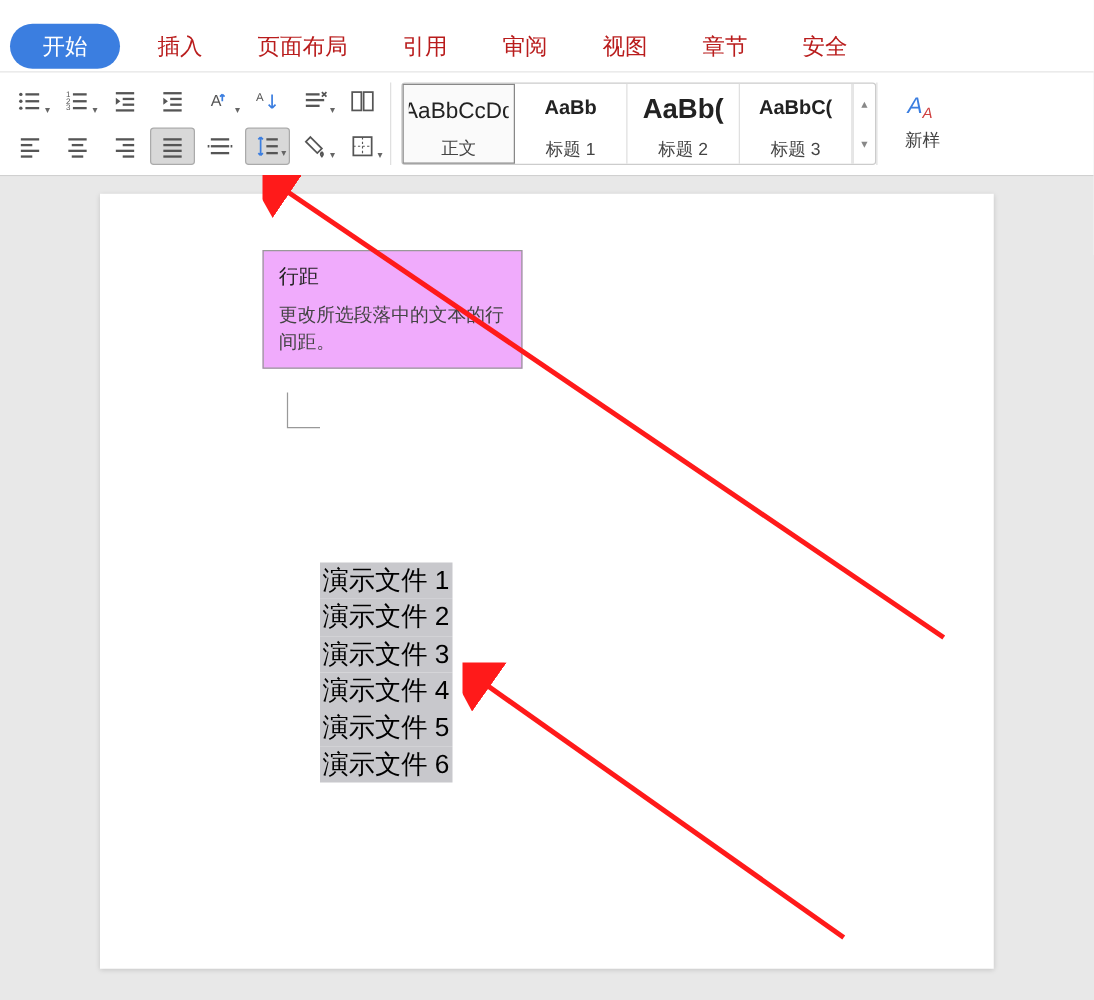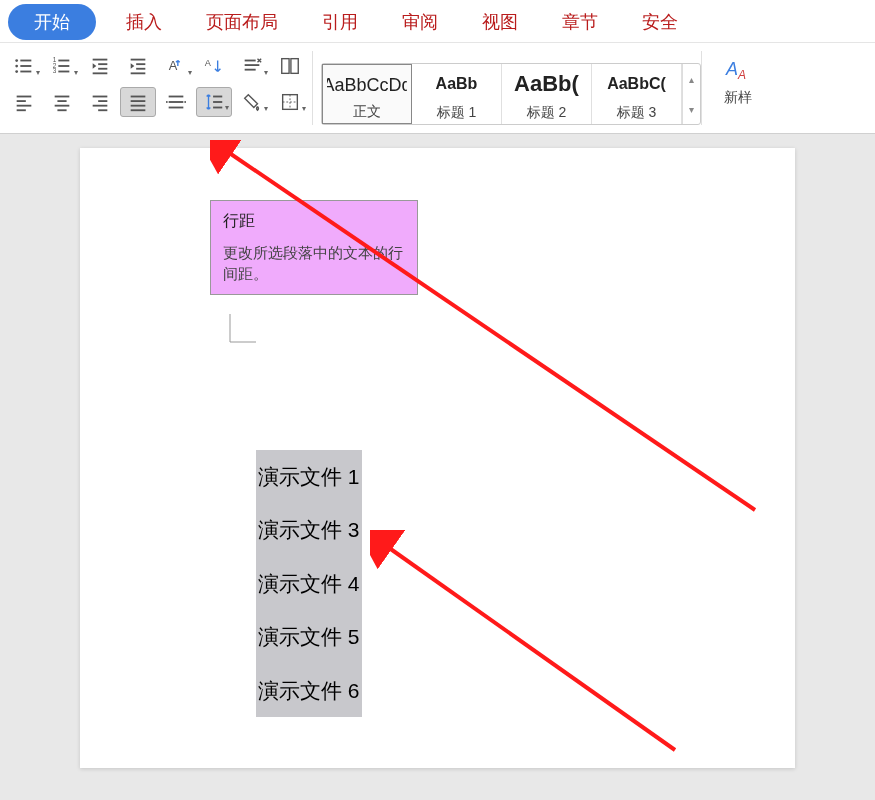--- a/index.html
+++ b/index.html
@@ -11,21 +11,21 @@
       overflow: hidden;
       position: relative;
     }
     .ribbon-container {
       background: #fff;
       border-bottom: 1px solid #d0d0d0;
     }
     .tabs {
       display: flex;
       align-items: center;
-      padding: 2px 0 0 0;
+      padding: 17px 0 0 0;
       gap: 0;
       background: #fff;
     }
     .tab {
       padding: 8px 22px;
       font-size: 18px;
       color: #b91c1c;
       cursor: pointer;
       position: relative;
     }
@@ -77,21 +77,20 @@
       font-size: 8px;
       color: #666;
     }
     .styles-gallery {
       display: flex;
       gap: 0;
       border: 1px solid #ccc;
       border-radius: 3px;
       margin-left: 8px;
       background: #fff;
-      margin-top: 12px;
     }
     .style-item {
       width: 90px;
       padding: 4px 4px 2px 4px;
       text-align: center;
       cursor: pointer;
       border-right: 1px solid #e0e0e0;
       display: flex;
       flex-direction: column;
       justify-content: space-between;
@@ -186,21 +185,21 @@
     .selected-text {
       position: absolute;
       left: 256px;
       top: 450px;
       font-size: 21px;
       line-height: 1.4;
     }
     .selected-text .line {
       background: #c8c8cc;
       display: block;
-      padding: 12px 2px;
+      padding: 0 2px;
     }
     .annotation-arrow {
       position: absolute;
       pointer-events: none;
       z-index: 10;
     }
     svg.icon-svg { width: 22px; height: 22px; }
     .toolbar-group.para { padding-left: 2px; }
   </style>
 </head>
@@ -397,20 +396,21 @@
   <div class="tooltip-title">行距</div>
   <div class="tooltip-desc">更改所选段落中的文本的行间距。</div>
 </div>
 
 <svg class="tooltip-pointer" viewBox="0 0 30 40">
   <path d="M2 2 L2 30 L28 30" fill="none" stroke="#999" stroke-width="1"></path>
 </svg>
 
 <div class="selected-text">
   <span class="line">演示文件 1</span>
+  <span class="line">演示文件 2</span>
   <span class="line">演示文件 3</span>
   <span class="line">演示文件 4</span>
   <span class="line">演示文件 5</span>
   <span class="line">演示文件 6</span>
 </div>
 
 <svg class="annotation-arrow" style="left:210px; top:140px; width:560px; height:380px;" viewBox="0 0 560 380">
   <defs>
       <marker id="ah1" markerWidth="12" markerHeight="12" refX="2" refY="6" orient="auto">
         <path d="M0 0 L12 6 L0 12 Z" fill="#ff1a1a"></path>

